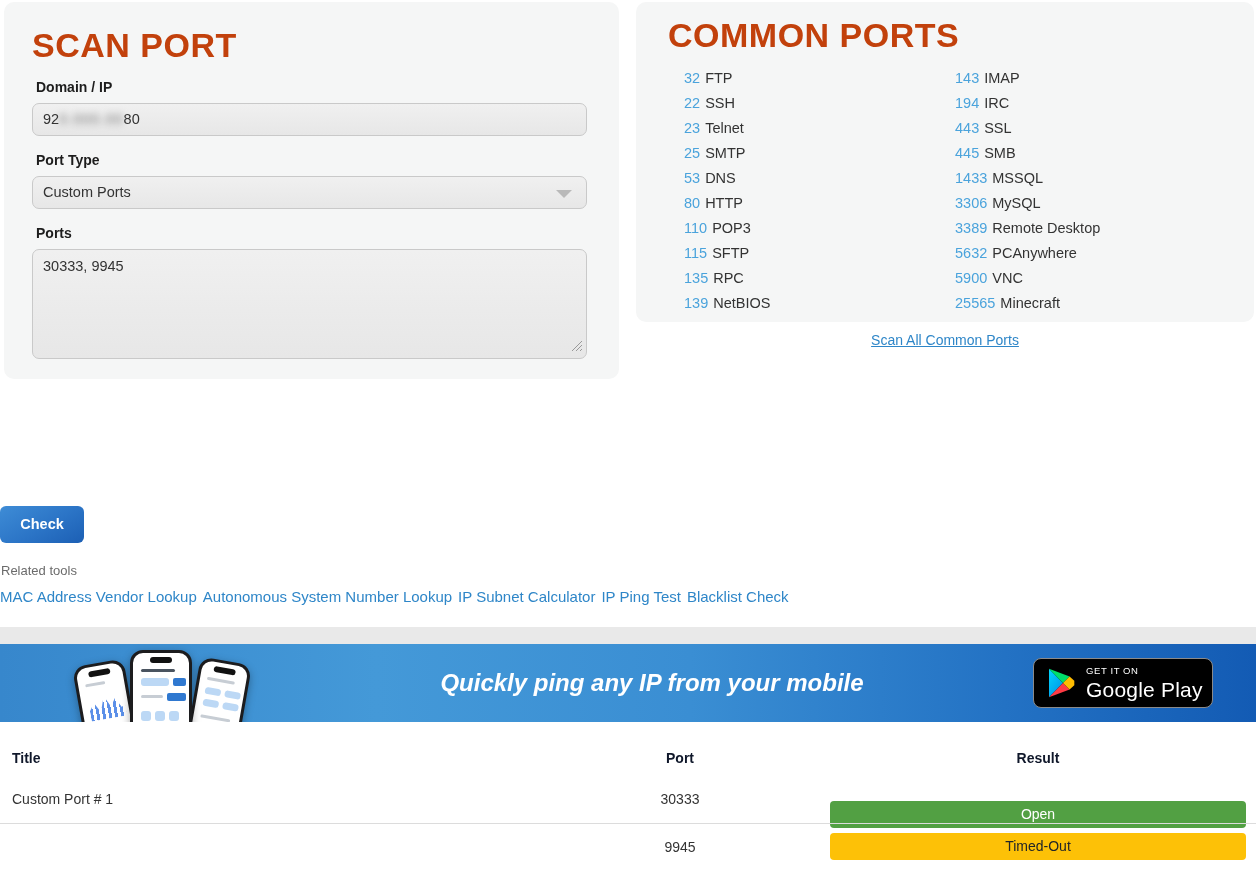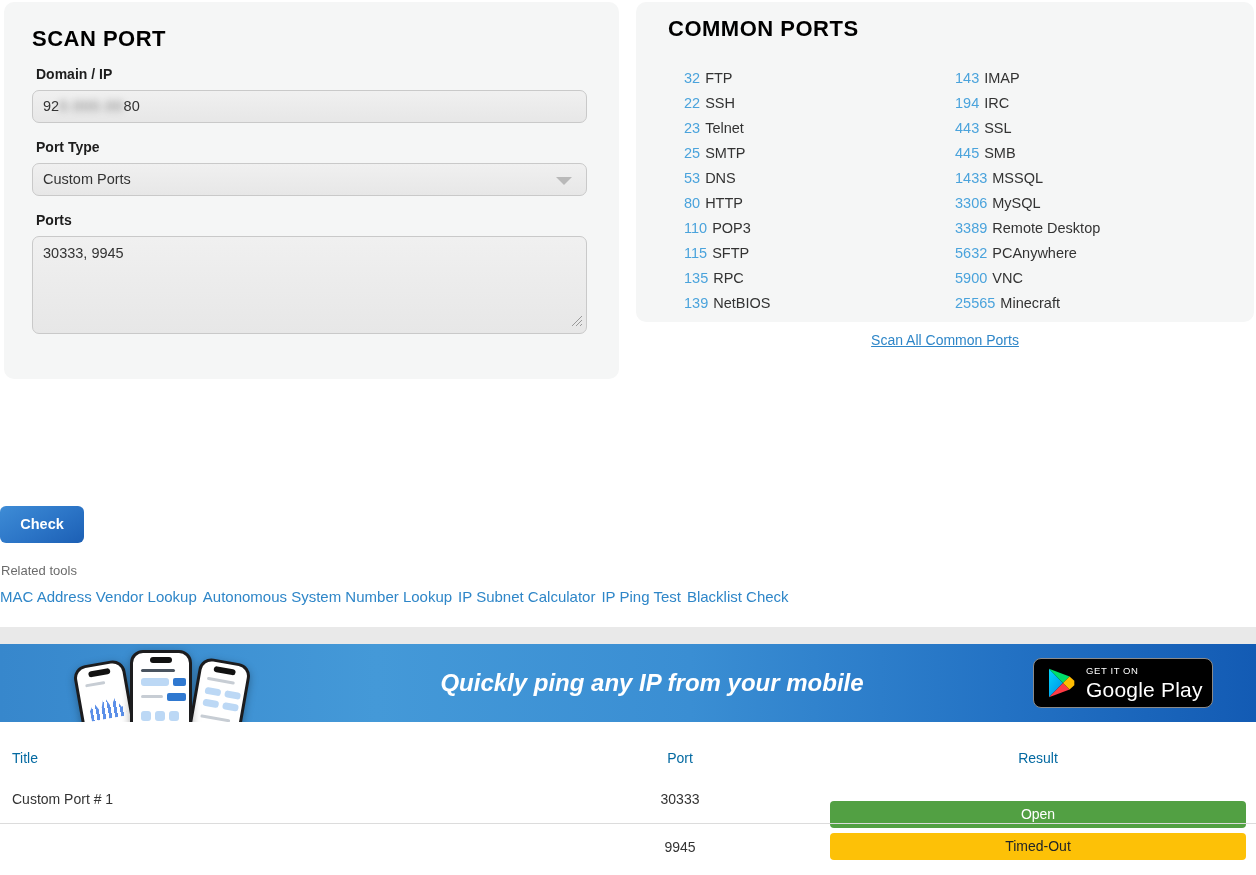--- a/index.html
+++ b/index.html
@@ -5,36 +5,36 @@
   * { margin:0; padding:0; box-sizing:border-box; }
   html,body { background:#fff; }
   #app {
     position:relative; width:1256px; height:875px; overflow:hidden;
     background:#fff; font-family:"Liberation Sans","DejaVu Sans",sans-serif;
   }
   
   .card { position:absolute; background:#f5f6f6; border-radius:10px; }
   #scan-card { left:4px; top:2px; width:615px; height:377px; padding:24px 28px; }
   #common-card { left:636px; top:2px; width:618px; height:320px; padding:14px 32px; }
-  .h-blue { color:#000000; font-size:22px; font-weight:700; letter-spacing:0.5px; }
+  .h-blue { color:#c2410c; font-size:34px; font-weight:700; letter-spacing:0.5px; }
   #scan-card .h-blue { margin-top:0; }
   .field-label { font-size:14px; font-weight:700; color:#1d1d1d; margin:16px 0 8px 4px; }
   .field {
     width:555px; background:linear-gradient(#f0f0f0,#e7e7e7);
     border:1px solid #c9c9c9; border-radius:7px; color:#333;
     font-size:14.5px; position:relative;
   }
   .field-input { height:33px; line-height:31px; padding:0 10px; }
   .field-select { height:33px; line-height:31px; padding:0 10px; cursor:pointer; }
   .caret {
     position:absolute; right:14px; top:13px; width:0; height:0;
     border-left:8px solid transparent; border-right:8px solid transparent;
     border-top:8px solid #b9b9b9;
   }
-  .field-textarea { height:98px; padding:8px 10px; }
+  .field-textarea { height:110px; padding:8px 10px; }
   .redact { filter:blur(3.5px); color:#777; letter-spacing:1px; }
   .grip { position:absolute; right:3px; bottom:3px; }
   
   .ports-col { position:absolute; top:64px; }
   #ports-col-1 { left:48px; }
   #ports-col-2 { left:319px; }
   .port-item { height:25px; line-height:25px; font-size:14.5px; white-space:nowrap; }
   .pnum { color:#4aa3dc; }
   .pname { color:#333; margin-left:5px; }
   #scan-all-link {
@@ -87,21 +87,21 @@
   
   #gplay {
     position:absolute; left:1033px; top:14px; width:180px; height:50px;
     background:#000; border:1px solid #8a8a8a; border-radius:8px;
     display:flex; align-items:center; padding-left:13px; cursor:pointer;
   }
   #gplay-text { margin-left:11px; color:#fff; line-height:1; }
   #gplay-small { font-size:9.5px; letter-spacing:0.6px; margin-bottom:4px; }
   #gplay-large { font-size:21px; font-weight:500; letter-spacing:0.2px; }
   
-  .th { position:absolute; font-size:14px; font-weight:400; color:#0369a1; }
+  .th { position:absolute; font-size:14px; font-weight:700; color:#0f172a; }
   .td { position:absolute; font-size:14px; color:#333; }
   #th-title { left:12px; top:750px; }
   #th-port  { left:600px; top:750px; width:160px; text-align:center; }
   #th-result{ left:830px; top:750px; width:416px; text-align:center; }
   #td-title-1 { left:12px; top:791px; }
   #td-port-1  { left:600px; top:791px; width:160px; text-align:center; }
   #td-title-2 { left:12px; top:886px; }
   #td-port-2  { left:600px; top:839px; width:160px; text-align:center; }
   .badge {
     position:absolute; left:830px; width:416px; height:27px; line-height:27px;

